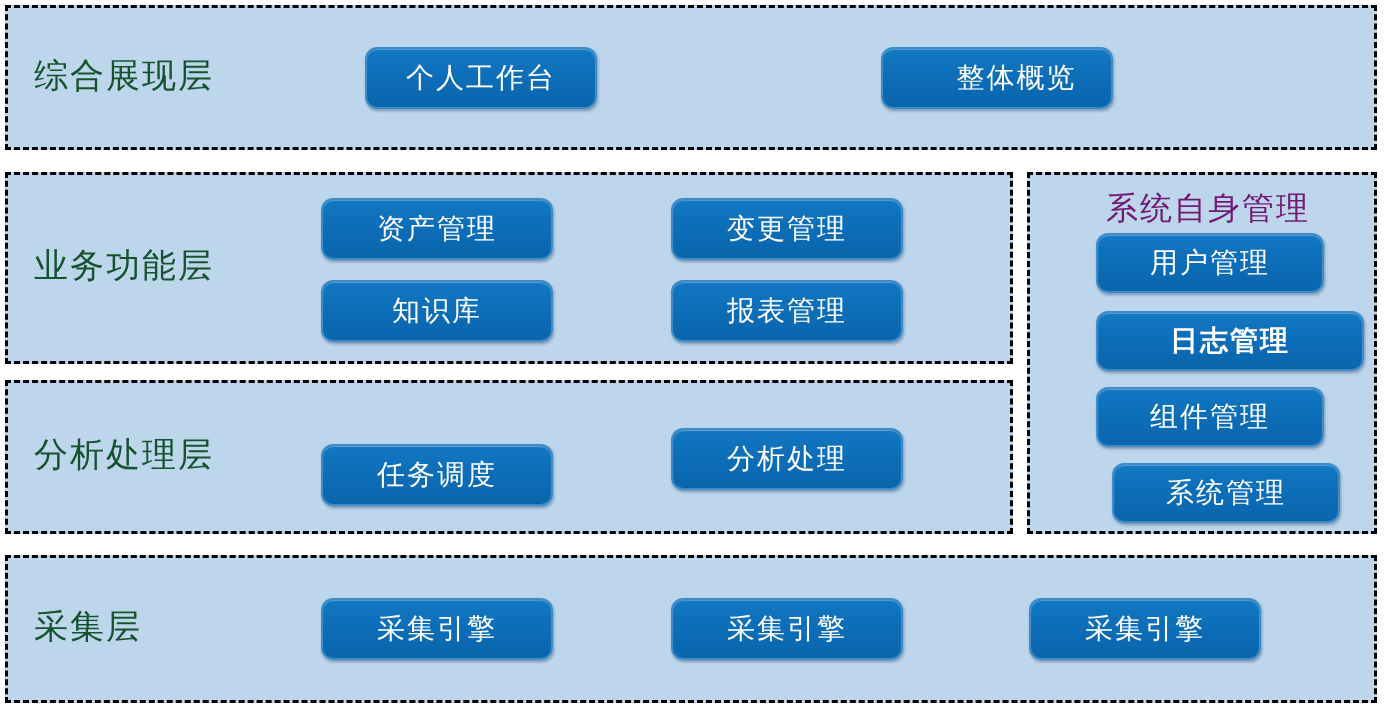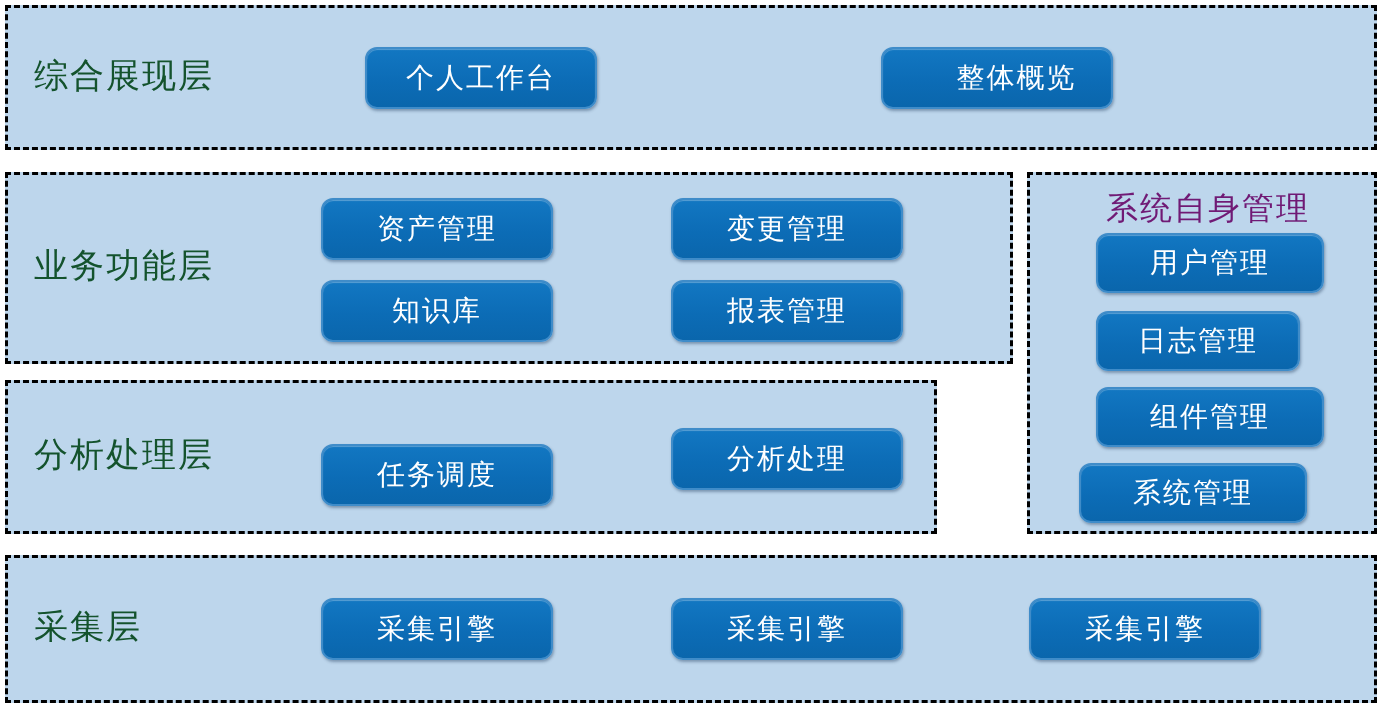--- a/index.html
+++ b/index.html
@@ -46,21 +46,21 @@
     align-items: center;
     justify-content: center;
     color: #ffffff;
     font-size: 28px;
     letter-spacing: 2px;
     white-space: nowrap;
   }
   
   .band-display    { left: 5px;    top: 5px;   width: 1372px; height: 145px; }
   .band-business   { left: 5px;    top: 172px; width: 1008px; height: 192px; }
-  .band-analysis   { left: 5px;    top: 380px; width: 932px; height: 154px; }
+  .band-analysis   { left: 5px;    top: 380px; width: 1008px; height: 154px; }
   .band-collection { left: 5px;    top: 555px; width: 1372px; height: 148px; }
   .panel-system    { left: 1027px; top: 172px; width: 350px;  height: 362px; }
 </style>
 </head>
 <body>
 
 <div class="stage">
 
   <div class="band band-display">
     <div class="layer-label">综合展现层</div>
@@ -78,23 +78,23 @@
 
   <div class="band band-analysis">
     <div class="layer-label">分析处理层</div>
     <div class="node" style="left:313px; top:61px;">任务调度</div>
     <div class="node" style="left:663px; top:45px;text-align:right;">分析处理</div>
   </div>
 
   <div class="band panel-system">
     <div class="panel-title">系统自身管理</div>
     <div class="node" style="left:66px; top:58px; width:228px; height:60px;">用户管理</div>
-    <div class="node" style="left:66px; top:136px; width:204px; height:60px;">日志管理</div>
+    <div class="node" style="left:66px; top:136px; width:268px; height:60px;font-weight:bold;">日志管理</div>
     <div class="node" style="left:66px; top:212px; width:228px; height:60px;text-align:center;">组件管理</div>
-    <div class="node" style="left:49px; top:288px; width:228px; height:60px;">系统管理</div>
+    <div class="node" style="left:82px; top:288px; width:228px; height:60px;">系统管理</div>
   </div>
 
   <div class="band band-collection">
     <div class="layer-label">采集层</div>
     <div class="node" style="left:313px; top:40px;">采集引擎</div>
     <div class="node" style="left:663px; top:40px;">采集引擎</div>
     <div class="node" style="left:1021px; top:40px;">采集引擎</div>
   </div>
 
 </div>

